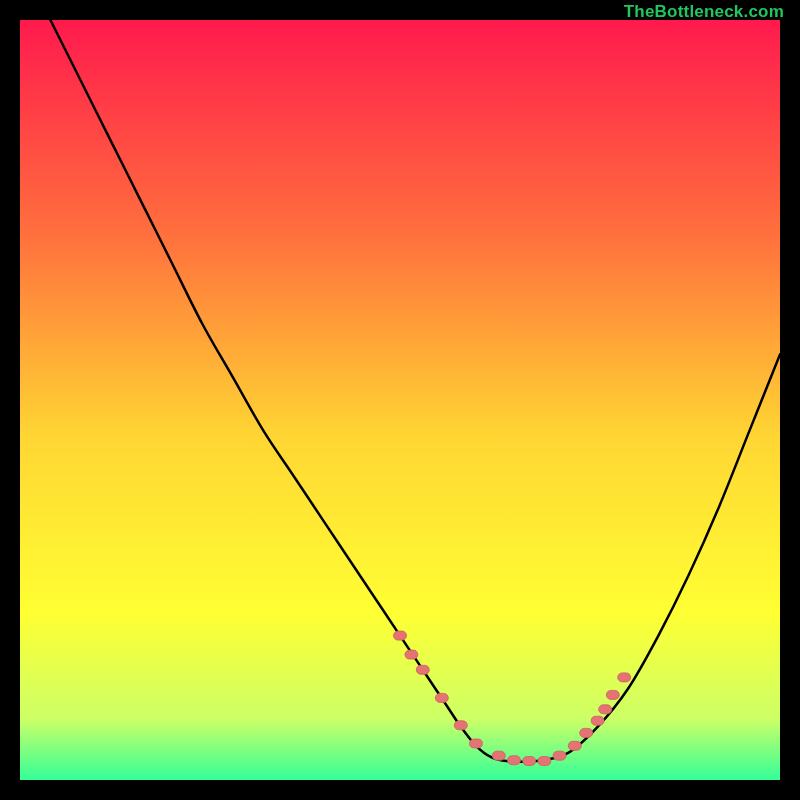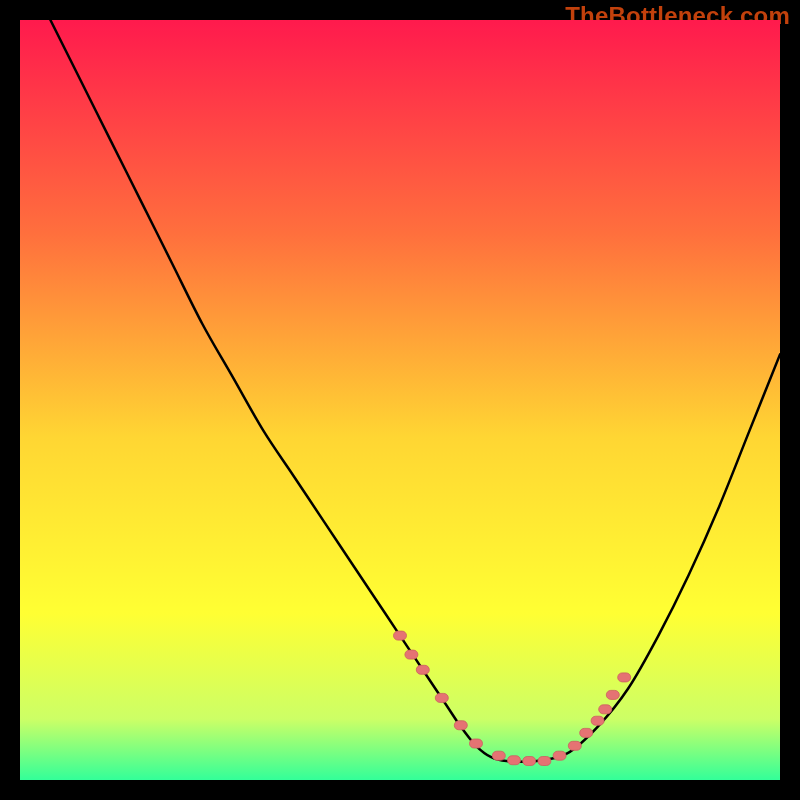--- a/index.html
+++ b/index.html
@@ -13,25 +13,25 @@
   .plot {
     position: absolute;
     left: 20px;
     top: 20px;
     width: 760px;
     height: 760px;
   }
   .watermark {
     position: absolute;
     top: 2px;
-    right: 10px;
+    right: 16px;
     font-family: Arial, Helvetica, sans-serif;
-    font-size: 24px;
+    font-size: 17px;
     font-weight: bold;
-    color: #c2410c;
+    color: #22c55e;
     letter-spacing: 0.2px;
   }
   svg { display: block; }
 </style>
 </head>
 <body>
 
 <div class="outer">
   <div class="watermark">TheBottleneck.com</div>
   <div class="plot">

